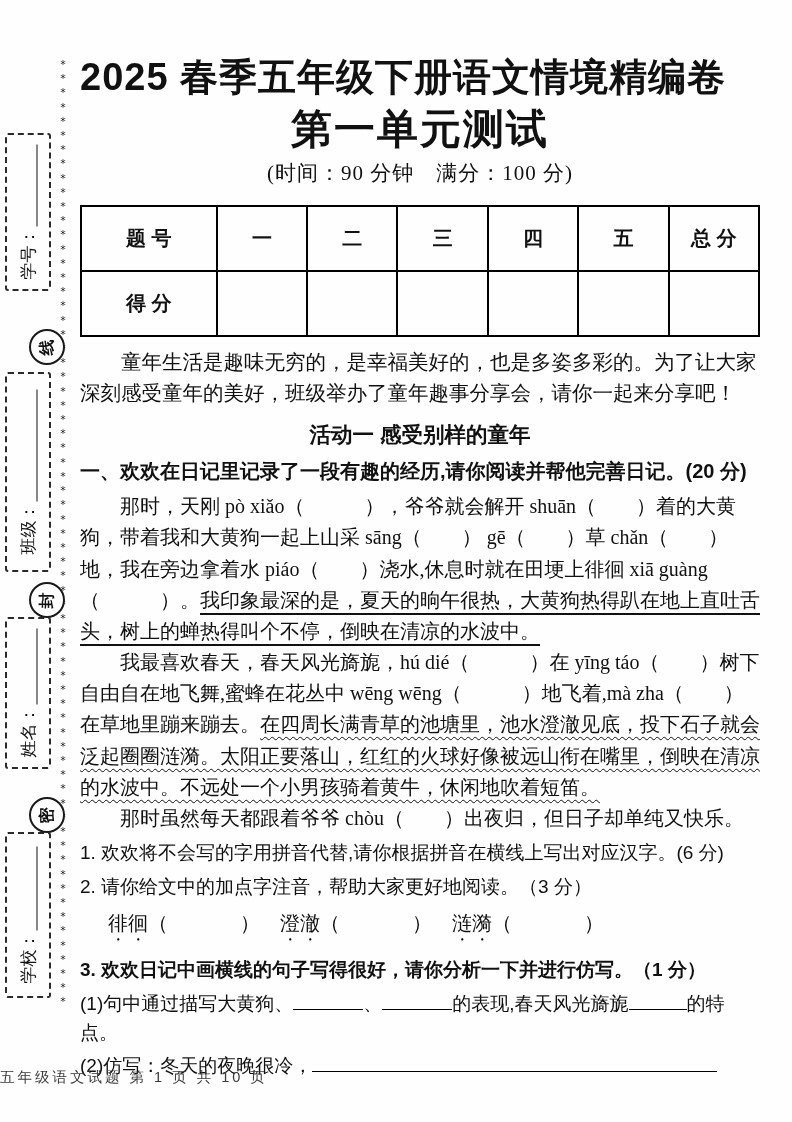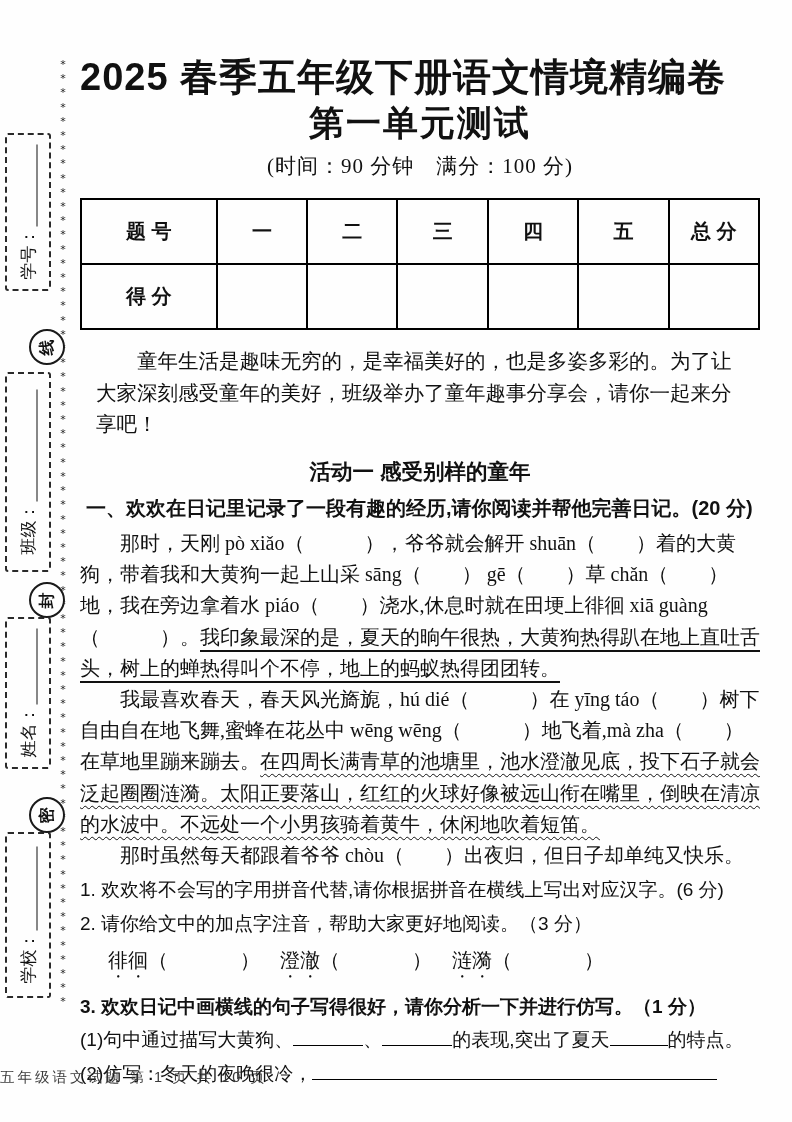--- a/index.html
+++ b/index.html
@@ -17,32 +17,32 @@
   .m-blank{display:inline-block;border-bottom:1.5px solid #111;height:1em;margin-left:2px;}
   .m-circle{position:absolute;left:29px;width:32px;height:32px;border:2px solid #1a1a1a;
             border-radius:50%;background:#fefefe;z-index:3;display:flex;align-items:center;
             justify-content:center;}
   .m-circle span{transform:rotate(-90deg);font-size:16px;font-weight:bold;
                  font-family:"Liberation Serif",serif;}
   
   .content{position:absolute;left:80px;top:0;width:680px;}
   .title1{margin:54px 0 4px;font-family:"Liberation Sans",sans-serif;
           font-weight:bold;font-size:38px;line-height:1.25;letter-spacing:1px;}
-  .title2{margin:2px 0 6px;text-align:center;font-family:Liberation Mono, monospace;
-          font-weight:bold;font-size:35px;line-height:1.15;letter-spacing:2px;}
+  .title2{margin:2px 0 6px;text-align:center;font-family:Liberation Sans, sans-serif;
+          font-weight:bold;font-size:41px;line-height:1.15;letter-spacing:2px;}
   .info{text-align:center;font-size:21px;margin-bottom:18px;letter-spacing:1px;}
   table.score{border-collapse:collapse;width:100%;table-layout:fixed;margin:2px 0 10px;}
   table.score th,table.score td{border:2px solid #000;height:31px;text-align:center;
         font-size:20px;font-family:"Liberation Sans",sans-serif;font-weight:bold;padding:16px;}
   table.score .lblcol{width:15%;}
-  p.kai{font-size:20.5px;line-height:1.55;margin:16px;text-indent:2em;}
+  p.kai{font-size:20.5px;line-height:1.55;margin:0;text-indent:2em;}
   .act-title{text-align:center;font-family:"Liberation Sans",sans-serif;font-weight:bold;
              font-size:21.5px;margin:10px 0 8px;}
   .sec-title{font-family:"Liberation Sans",sans-serif;font-weight:bold;font-size:20px;
-             margin:4px 6px 6px;line-height:1.4;}
+             margin:4px 0 6px;line-height:1.4;}
   .diary{font-size:20px;line-height:1.56;margin:0;text-indent:2em;}
   .u-line{text-decoration:underline;text-decoration-thickness:1.5px;text-underline-offset:6px;}
   .u-wavy{text-decoration:underline wavy;text-decoration-thickness:1px;text-underline-offset:5px;}
   .q{font-family:"Liberation Sans",sans-serif;font-size:19px;line-height:1.55;margin:4px 0;}
   .q3{font-weight:600;}
   .pinyin-row{display:flex;font-size:20px;margin:8px 0 10px;padding-left:28px;gap:20px;}
   .dotu{-webkit-text-emphasis:filled dot;-webkit-text-emphasis-position:under left;
         text-emphasis:filled dot;text-emphasis-position:under left;}
   .blank{display:inline-block;border-bottom:1.5px solid #000;height:1.05em;
          vertical-align:baseline;}
@@ -193,38 +193,38 @@
       </tr>
     </tbody>
       </table>
 
     <p class="kai">童年生活是趣味无穷的，是幸福美好的，也是多姿多彩的。为了让大家深刻感受童年的美好，班级举办了童年趣事分享会，请你一起来分享吧！</p>
 
     <div class="act-title">活动一 感受别样的童年</div>
 
     <div class="sec-title">一、欢欢在日记里记录了一段有趣的经历,请你阅读并帮他完善日记。(20 分)</div>
 
-    <p class="diary"><span>那时，天刚 pò xiǎo（　　　），爷爷就会解开 shuān（　　）着的大黄狗，带着我和大黄狗一起上山采 sāng（　　） gē（　　）草 chǎn（　　）地，我在旁边拿着水 piáo（　　）浇水,休息时就在田埂上徘徊 xiā guàng（　　　）。</span><span class="u-line">我印象最深的是，夏天的晌午很热，大黄狗热得趴在地上直吐舌头，树上的蝉热得叫个不停，地上的蚂蚁热得团团转。</span></p>
+    <p class="diary"><span>那时，天刚 pò xiǎo（　　　），爷爷就会解开 shuān（　　）着的大黄狗，带着我和大黄狗一起上山采 sāng（　　） gē（　　）草 chǎn（　　）地，我在旁边拿着水 piáo（　　）浇水,休息时就在田埂上徘徊 xiā guàng（　　　）。</span><span class="u-line">我印象最深的是，夏天的晌午很热，大黄狗热得趴在地上直吐舌头，树上的蝉热得叫个不停，倒映在清凉的水波中。</span></p>
 
     <p class="diary"><span>我最喜欢春天，春天风光旖旎，hú dié（　　　）在 yīng táo（　　）树下自由自在地飞舞,蜜蜂在花丛中 wēng wēng（　　　）地飞着,mà zha（　　）在草地里蹦来蹦去。</span><span class="u-wavy">在四周长满青草的池塘里，池水澄澈见底，投下石子就会泛起圈圈涟漪。太阳正要落山，红红的火球好像被远山衔在嘴里，倒映在清凉的水波中。不远处一个小男孩骑着黄牛，休闲地吹着短笛。</span></p>
 
     <p class="diary">那时虽然每天都跟着爷爷 chòu（　　）出夜归，但日子却单纯又快乐。</p>
 
     <div class="q">1. 欢欢将不会写的字用拼音代替,请你根据拼音在横线上写出对应汉字。(6 分)</div>
     <div class="q">2. 请你给文中的加点字注音，帮助大家更好地阅读。（3 分）</div>
 
     <div class="pinyin-row">
       <span><span class="dotu">徘徊</span><span>（</span><span class="blank" style="width:72px;border-bottom:none;"></span><span>）</span></span>
       <span><span class="dotu">澄澈</span><span>（</span><span class="blank" style="width:72px;border-bottom:none;"></span><span>）</span></span>
       <span><span class="dotu">涟漪</span><span>（</span><span class="blank" style="width:72px;border-bottom:none;"></span><span>）</span></span>
     </div>
 
     <div class="q q3">3. 欢欢日记中画横线的句子写得很好，请你分析一下并进行仿写。（1 分）</div>
 
-    <div class="q"><span>(1)句中通过描写大黄狗、</span><span class="blank" style="width:70px;"></span><span>、</span><span class="blank" style="width:70px;"></span><span>的表现,突出了夏天</span><span class="blank" style="width:58px;"></span><span>的特点。</span></div>
+    <div class="q"><span>(1)句中通过描写大黄狗、</span><span class="blank" style="width:70px;"></span><span>、</span><span class="blank" style="width:70px;"></span><span>的表现,春天风光旖旎</span><span class="blank" style="width:58px;"></span><span>的特点。</span></div>
 
     <div class="q"><span>(2)仿写：冬天的夜晚很冷，</span><span class="blank" style="width:405px;"></span></div>
 
     <div class="q" style="margin-top:24px;"><span class="blank" style="width:655px;"></span><span class="endmark">。</span></div>
 
 
     <div class="q4"><span>“</span><span class="blank" style="width:108px;"></span><span>，</span><span class="blank" style="width:108px;"></span><span>”“</span><span class="blank" style="width:108px;"></span><span>，</span><span class="blank" style="width:108px;"></span><span>”。(2 分)</span></div>
 
     <div class="sec-title">二.下列有关儿童的诗句中加点字解释错误的一项是（　　）。（2 分）</div>
 

